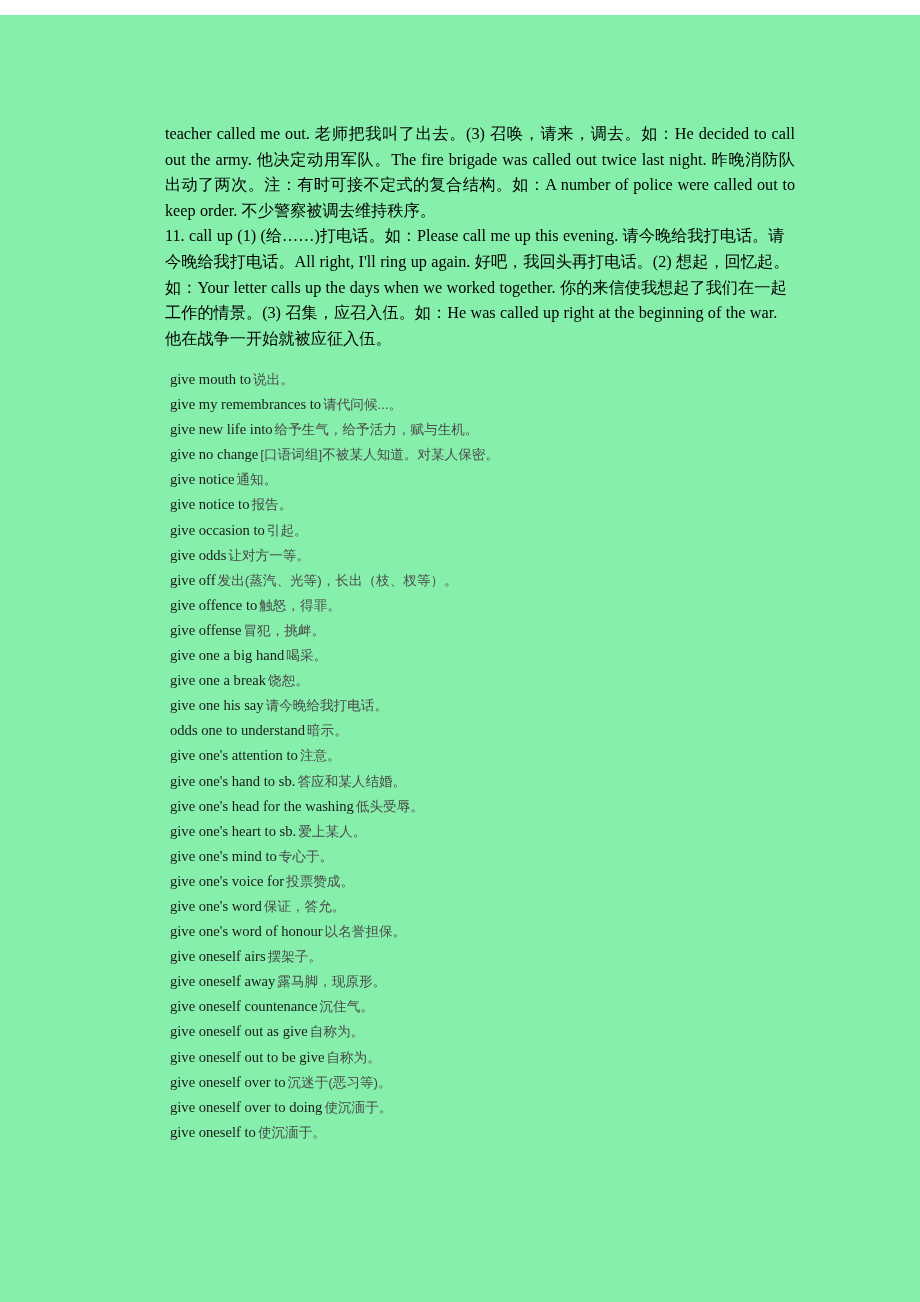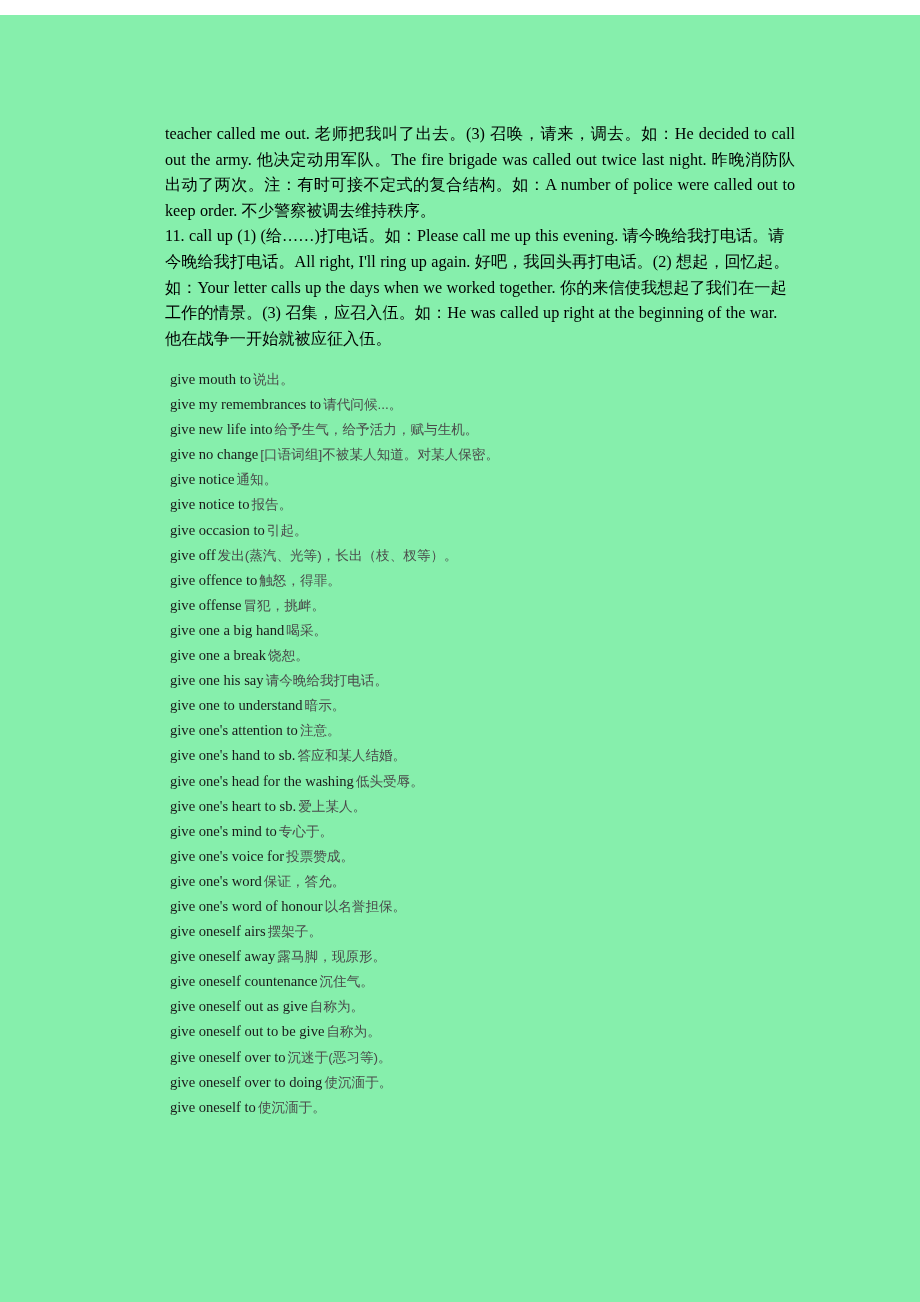--- a/index.html
+++ b/index.html
@@ -84,27 +84,28 @@
   </div>
 
   <ul class="phrase-list" id="phrase-list">
       <li class="phrase-item"><span class="en">give mouth to</span><span class="zh">说出。</span></li>
       <li class="phrase-item"><span class="en">give my remembrances to</span><span class="zh">请代问候...。</span></li>
       <li class="phrase-item"><span class="en">give new life into</span><span class="zh">给予生气，给予活力，赋与生机。</span></li>
       <li class="phrase-item"><span class="en">give no change</span><span class="zh">[口语词组]不被某人知道。对某人保密。</span></li>
       <li class="phrase-item"><span class="en">give notice</span><span class="zh">通知。</span></li>
       <li class="phrase-item"><span class="en">give notice to</span><span class="zh">报告。</span></li>
       <li class="phrase-item"><span class="en">give occasion to</span><span class="zh">引起。</span></li>
+      <li class="phrase-item"><span class="en">give odds</span><span class="zh">让对方一等。</span></li>
       <li class="phrase-item"><span class="en">give off</span><span class="zh">发出(蒸汽、光等)，长出（枝、杈等）。</span></li>
       <li class="phrase-item"><span class="en">give offence to</span><span class="zh">触怒，得罪。</span></li>
       <li class="phrase-item"><span class="en">give offense</span><span class="zh">冒犯，挑衅。</span></li>
       <li class="phrase-item"><span class="en">give one a big hand</span><span class="zh">喝采。</span></li>
       <li class="phrase-item"><span class="en">give one a break</span><span class="zh">饶恕。</span></li>
       <li class="phrase-item"><span class="en">give one his say</span><span class="zh">请今晚给我打电话。</span></li>
-      <li class="phrase-item"><span class="en">give one to understand</span><span class="zh">暗示。</span></li>
+      <li class="phrase-item"><span class="en">odds one to understand</span><span class="zh">暗示。</span></li>
       <li class="phrase-item"><span class="en">give one's attention to</span><span class="zh">注意。</span></li>
       <li class="phrase-item"><span class="en">give one's hand to sb.</span><span class="zh">答应和某人结婚。</span></li>
       <li class="phrase-item"><span class="en">give one's head for the washing</span><span class="zh">低头受辱。</span></li>
       <li class="phrase-item"><span class="en">give one's heart to sb.</span><span class="zh">爱上某人。</span></li>
       <li class="phrase-item"><span class="en">give one's mind to</span><span class="zh">专心于。</span></li>
       <li class="phrase-item"><span class="en">give one's voice for</span><span class="zh">投票赞成。</span></li>
       <li class="phrase-item"><span class="en">give one's word</span><span class="zh">保证，答允。</span></li>
       <li class="phrase-item"><span class="en">give one's word of honour</span><span class="zh">以名誉担保。</span></li>
       <li class="phrase-item"><span class="en">give oneself airs</span><span class="zh">摆架子。</span></li>
       <li class="phrase-item"><span class="en">give oneself away</span><span class="zh">露马脚，现原形。</span></li>

